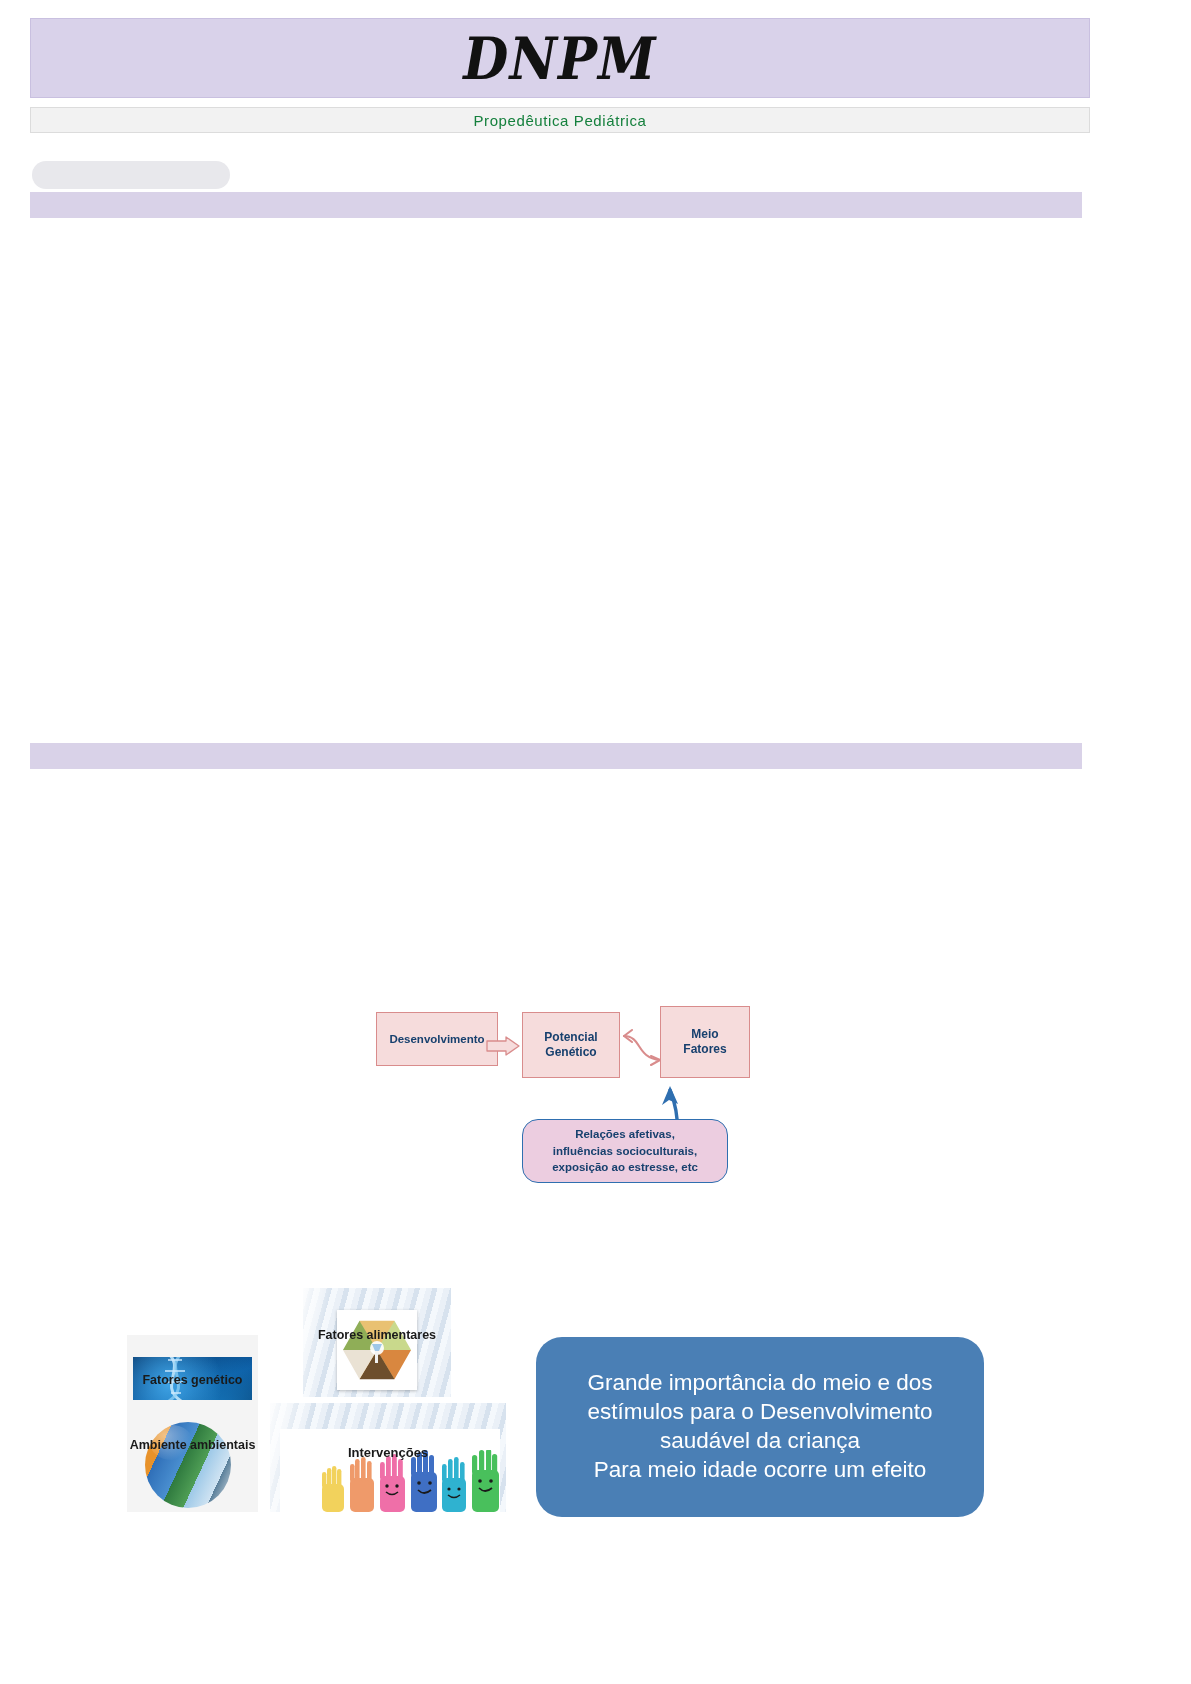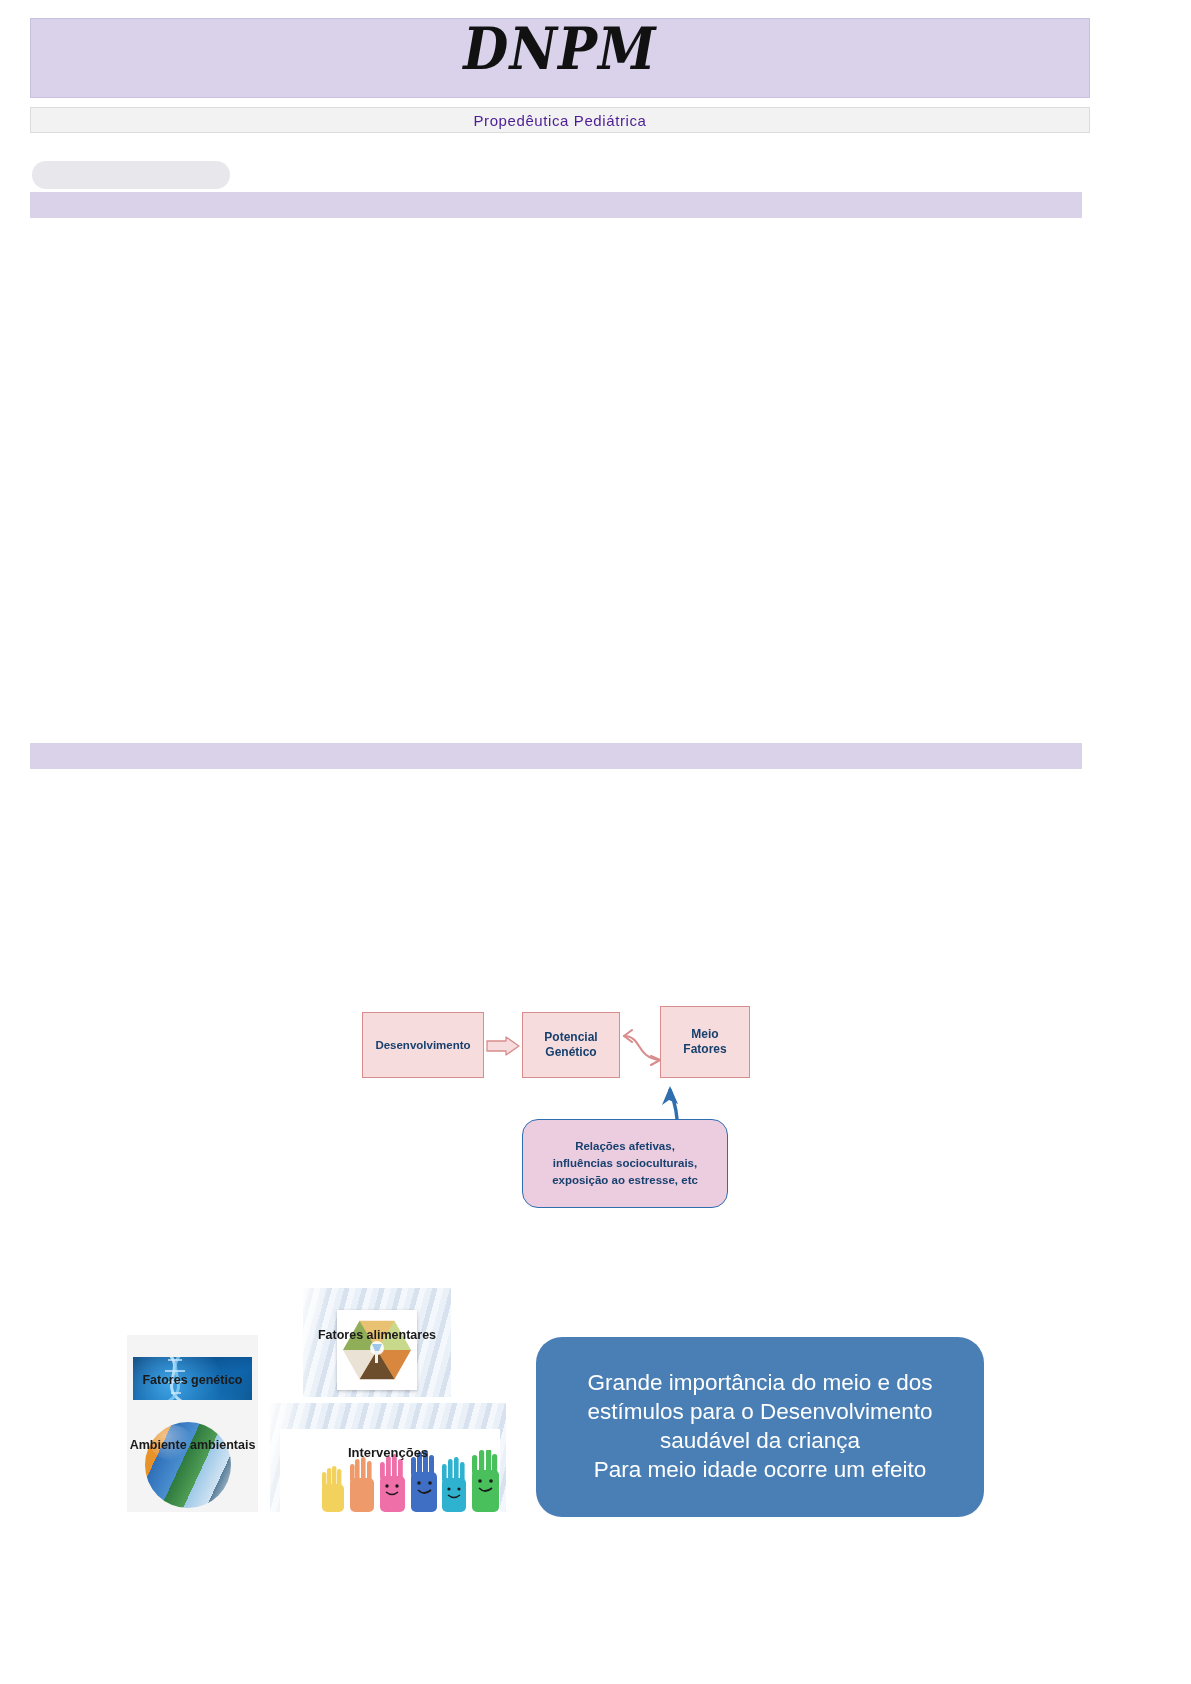--- a/index.html
+++ b/index.html
@@ -15,20 +15,21 @@
   }
 
   
   .title-banner {
     position: absolute;
     left: 30px; top: 18px;
     width: 1060px; height: 80px;
     background: #d9d2ea;
     border: 1px solid #c9c0e0;
     display: flex;
+    align-items: center;
     justify-content: center;
   }
   .title-banner .brand {
     font-family: "DejaVu Serif", serif;
     font-size: 52px;
     font-weight: 700;
     font-style: italic;
     letter-spacing: 1px;
     color: #111111;
     transform: scaleY(1.12);
@@ -39,21 +40,21 @@
     left: 30px; top: 107px;
     width: 1060px; height: 26px;
     background: #f2f2f2;
     border: 1px solid #dcdcdc;
     display: flex;
     align-items: center;
     justify-content: center;
   }
   .subtitle-banner .sub {
     font-size: 15px;
-    color: #4c1d95;
+    color: #15803d;
     letter-spacing: .6px;
   }
 
   
   .tab-pill {
     position: absolute;
     left: 32px; top: 161px;
     width: 198px; height: 28px;
     background: #e8e8ec;
     border-radius: 14px;
@@ -82,21 +83,21 @@
     display: flex;
     align-items: center;
     justify-content: center;
     text-align: center;
     color: #17406e;
     font-weight: 700;
     font-size: 12px;
     line-height: 1.22;
     padding: 2px 4px;
   }
-  #fbox-desenvolvimento { left: 2px;   top: 6px;  width: 122px; height: 66px; font-size: 11.5px; }
+  #fbox-desenvolvimento { left: 16px;   top: 6px;  width: 122px; height: 54px; font-size: 11.5px; }
   #fbox-potencial       { left: 162px; top: 6px;  width: 98px;  height: 66px; }
   #fbox-meio            { left: 300px; top: 0px;  width: 90px;  height: 72px; }
 
   .arrow-block {
     position: absolute;
     left: 126px; top: 30px;
     width: 34px; height: 20px;
   }
   .arrow-block svg { display: block; }
 
@@ -108,21 +109,21 @@
 
   .blue-arrow {
     position: absolute;
     left: 288px; top: 68px;
     width: 64px; height: 64px;
   }
 
   .note-bubble {
     position: absolute;
     left: 162px; top: 113px;
-    width: 206px; height: 89px;
+    width: 206px; height: 64px;
     background: #eccde0;
     border: 1.5px solid #2f6fb0;
     border-radius: 16px;
     display: flex;
     flex-direction: column;
     align-items: center;
     justify-content: center;
     color: #17406e;
     font-weight: 700;
     font-size: 11.5px;

